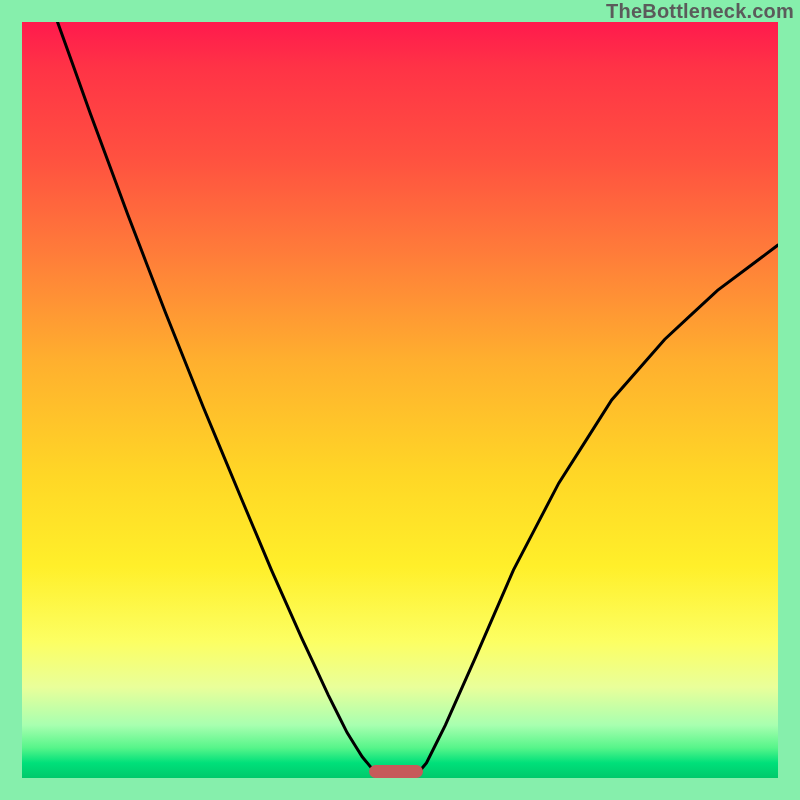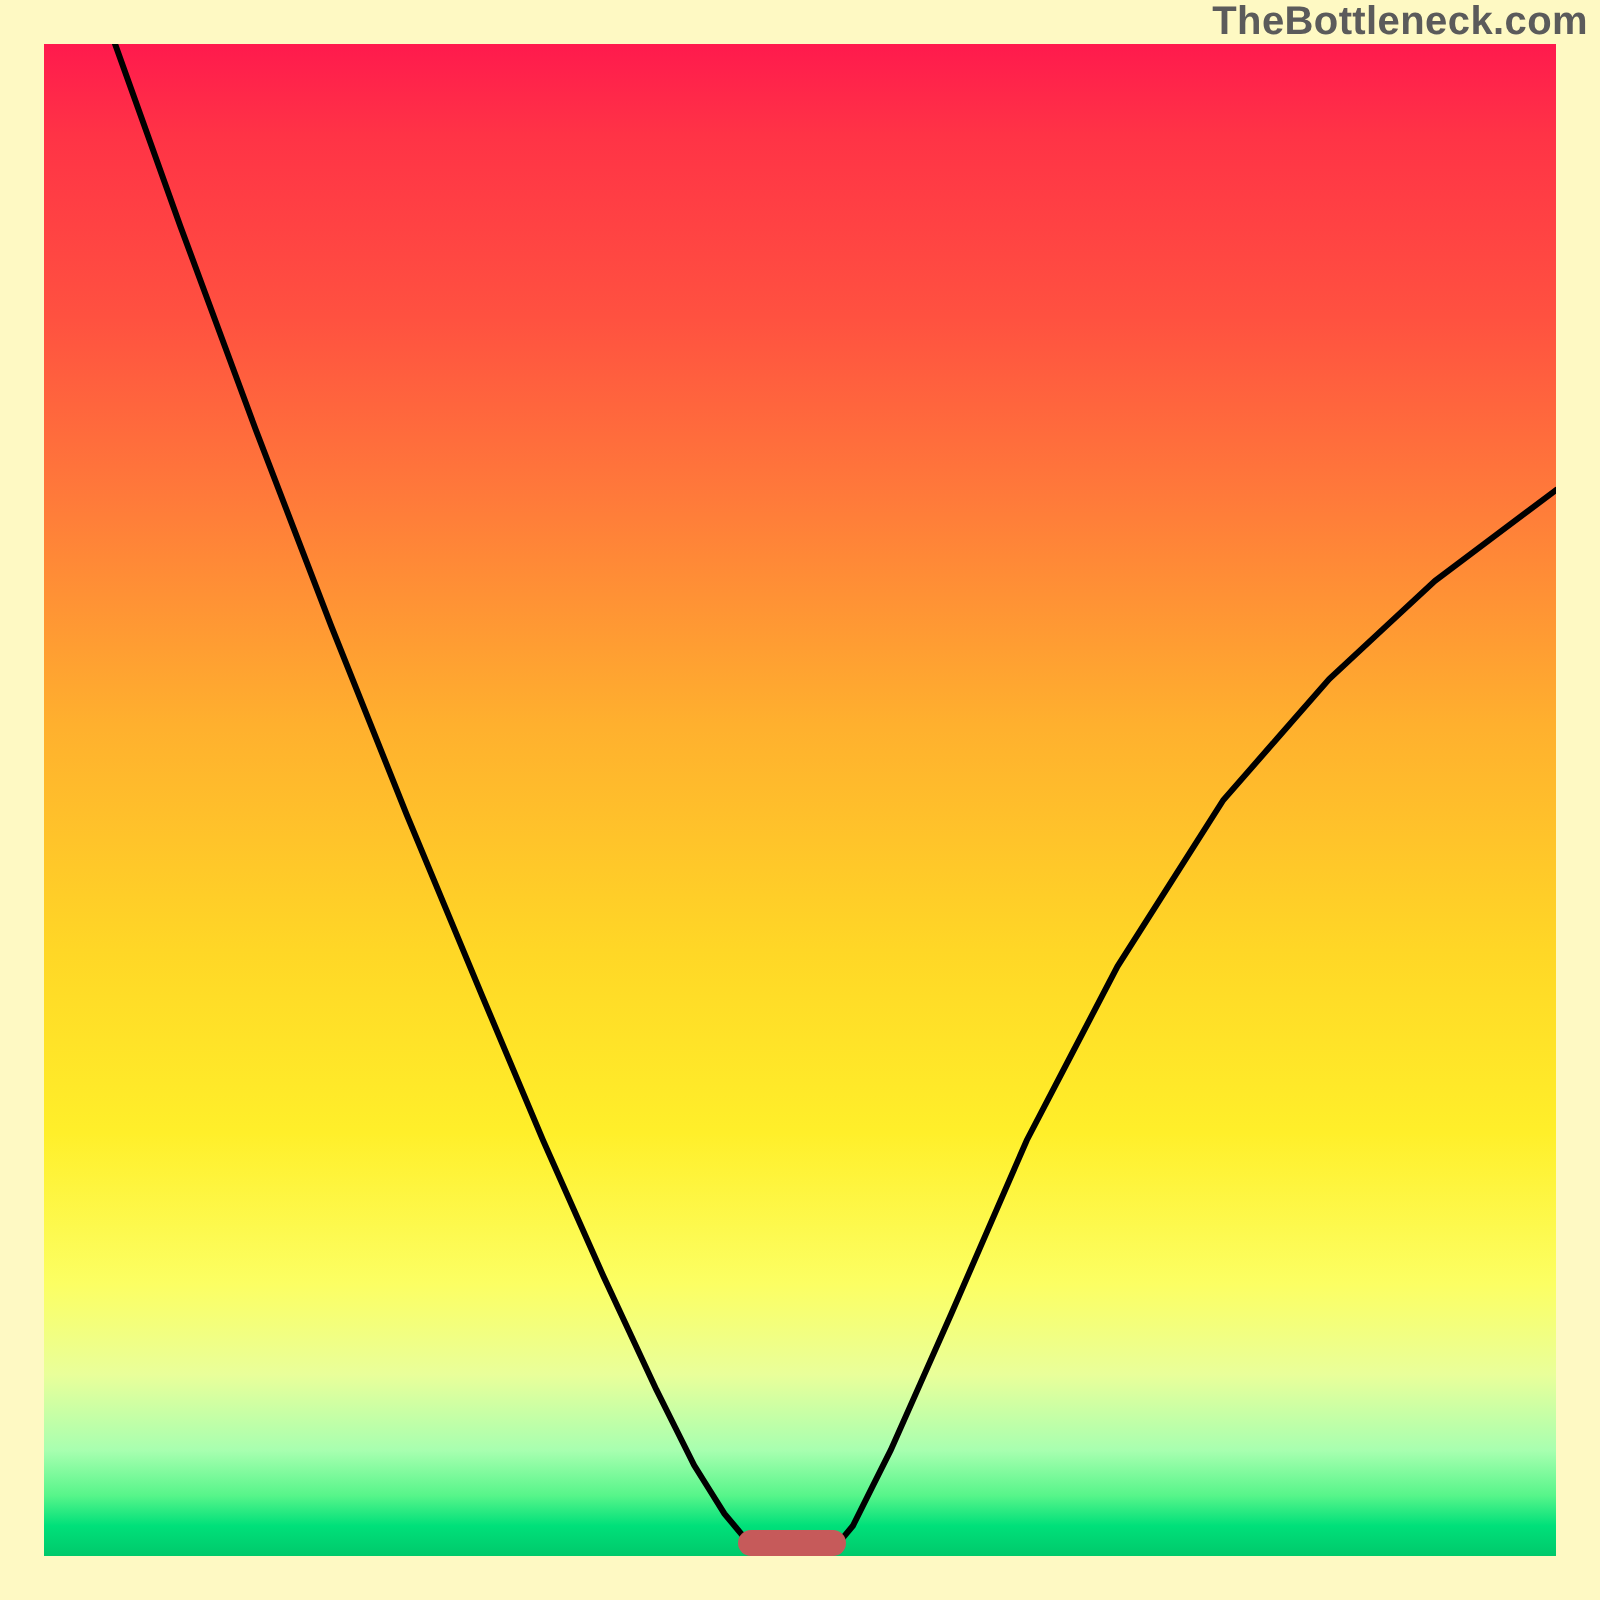--- a/index.html
+++ b/index.html
@@ -9,21 +9,21 @@
     height: 800px;
     background: #000;
     overflow: hidden;
   }
   .frame {
     position: absolute;
     left: 0;
     top: 0;
     width: 800px;
     height: 800px;
-    background: #fef9c3;
+    background: #86efac;
   }
   .plot {
     position: absolute;
     left: 22px;
     top: 22px;
     width: 756px;
     height: 756px;
     background: linear-gradient(to bottom,
       #ff1a4d 0%,
       #ff3346 6%,

